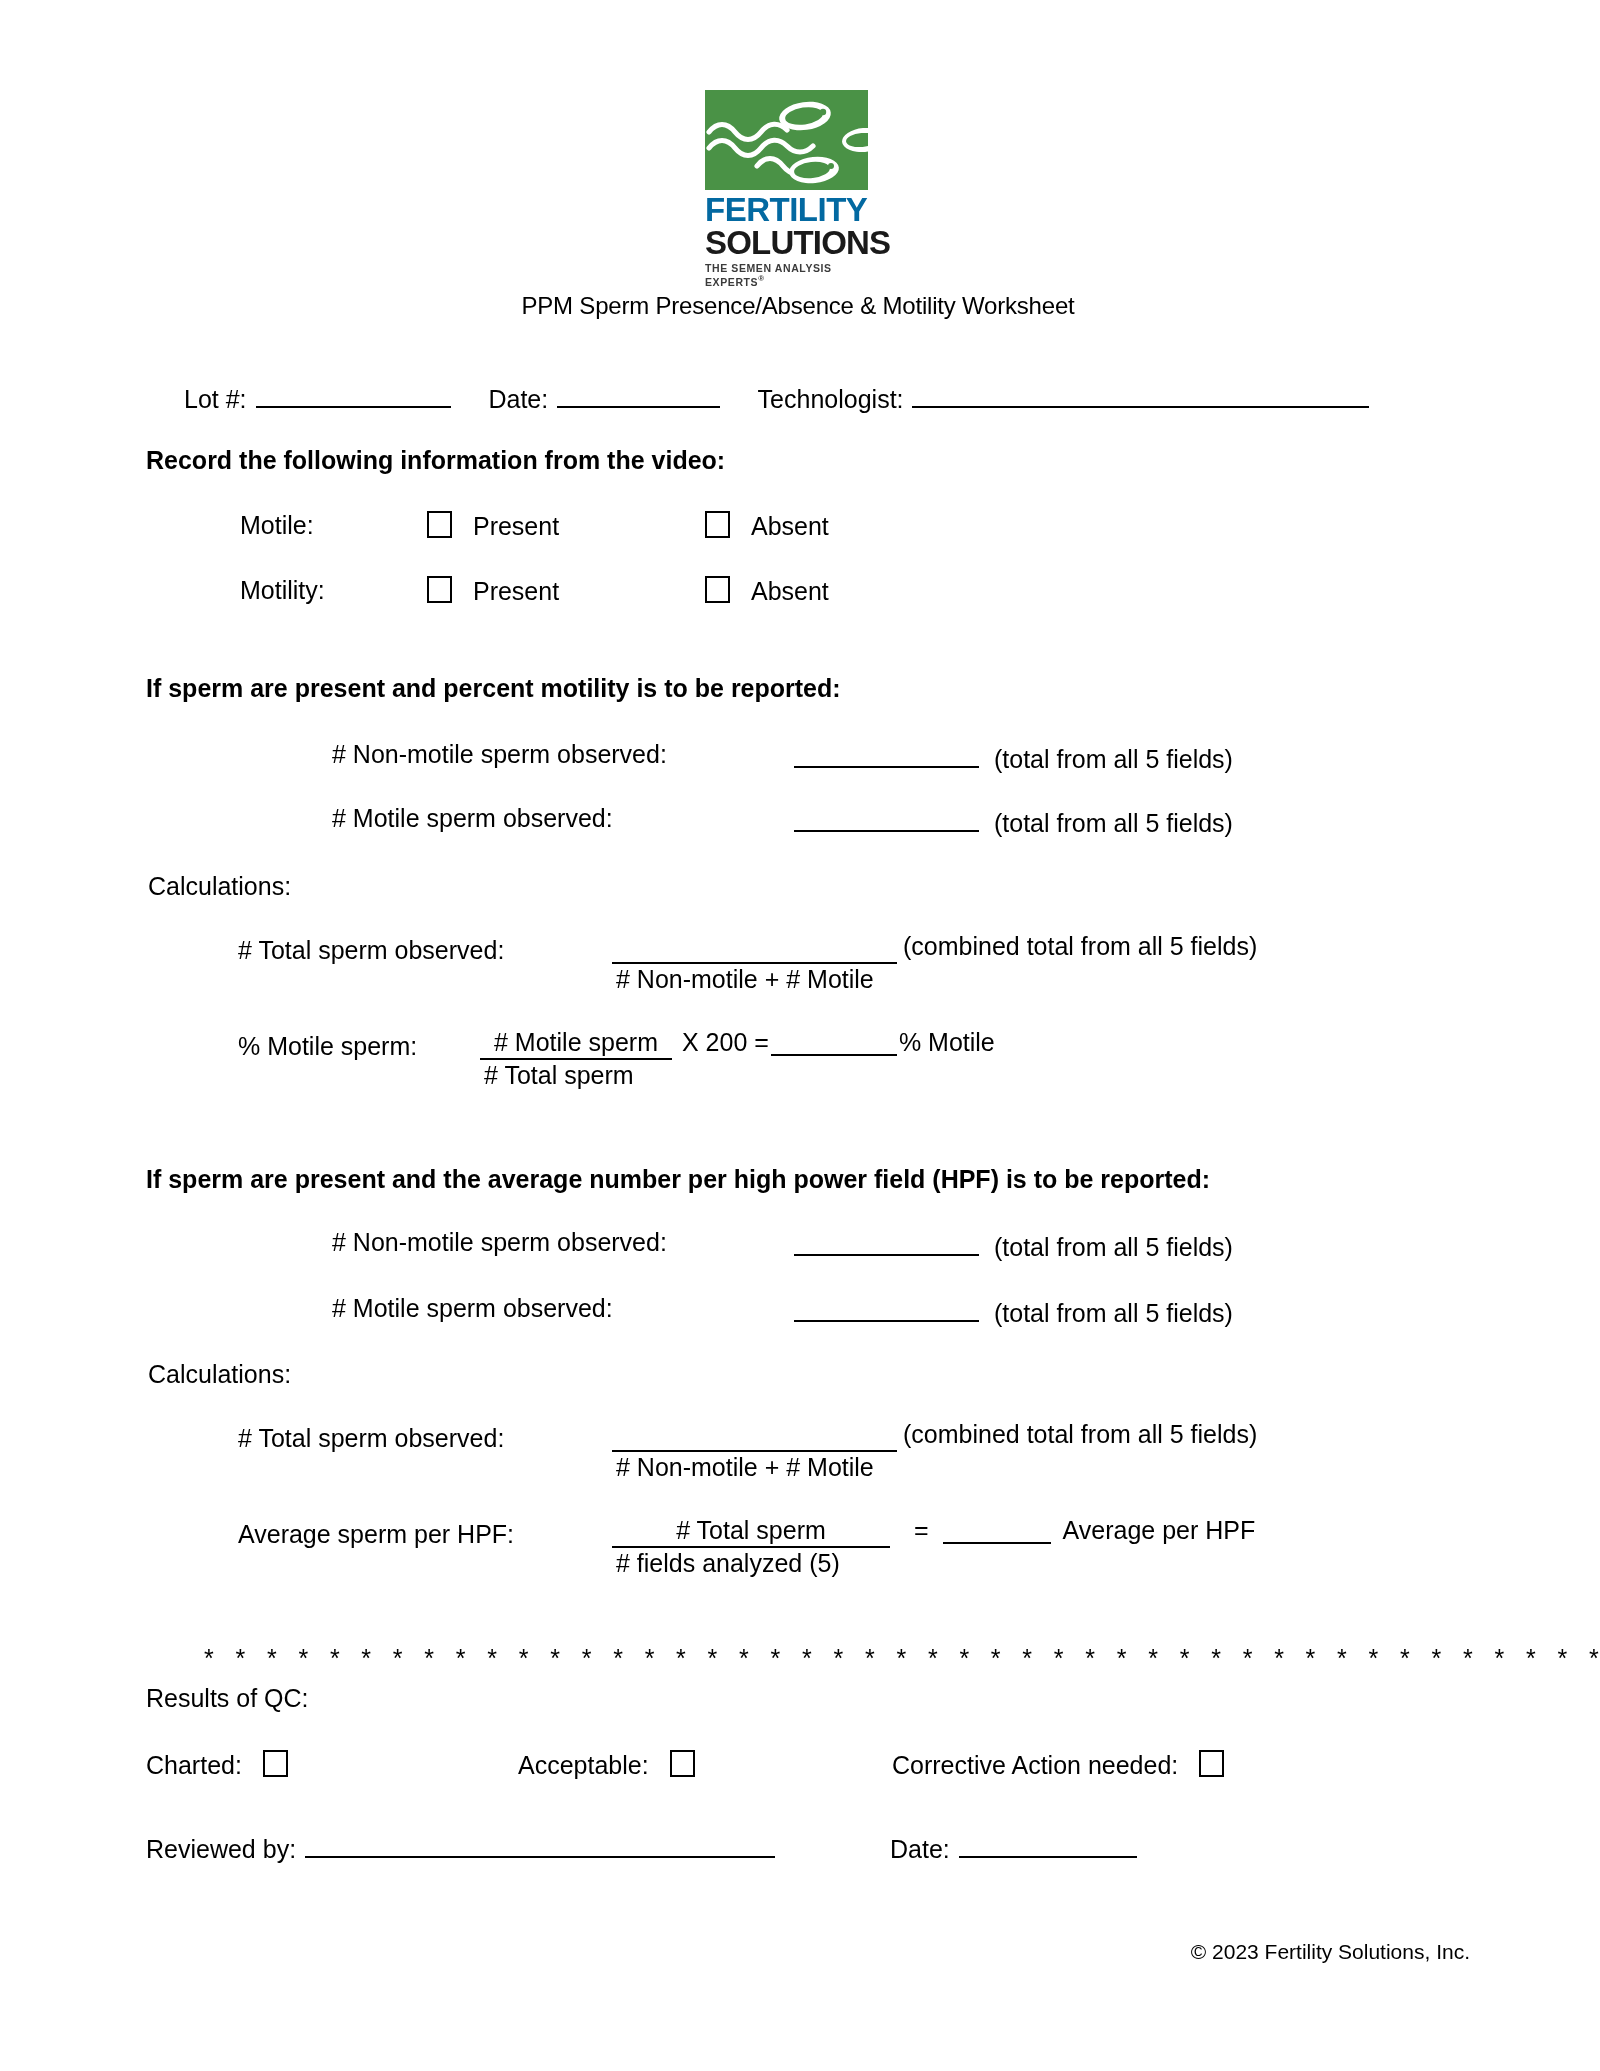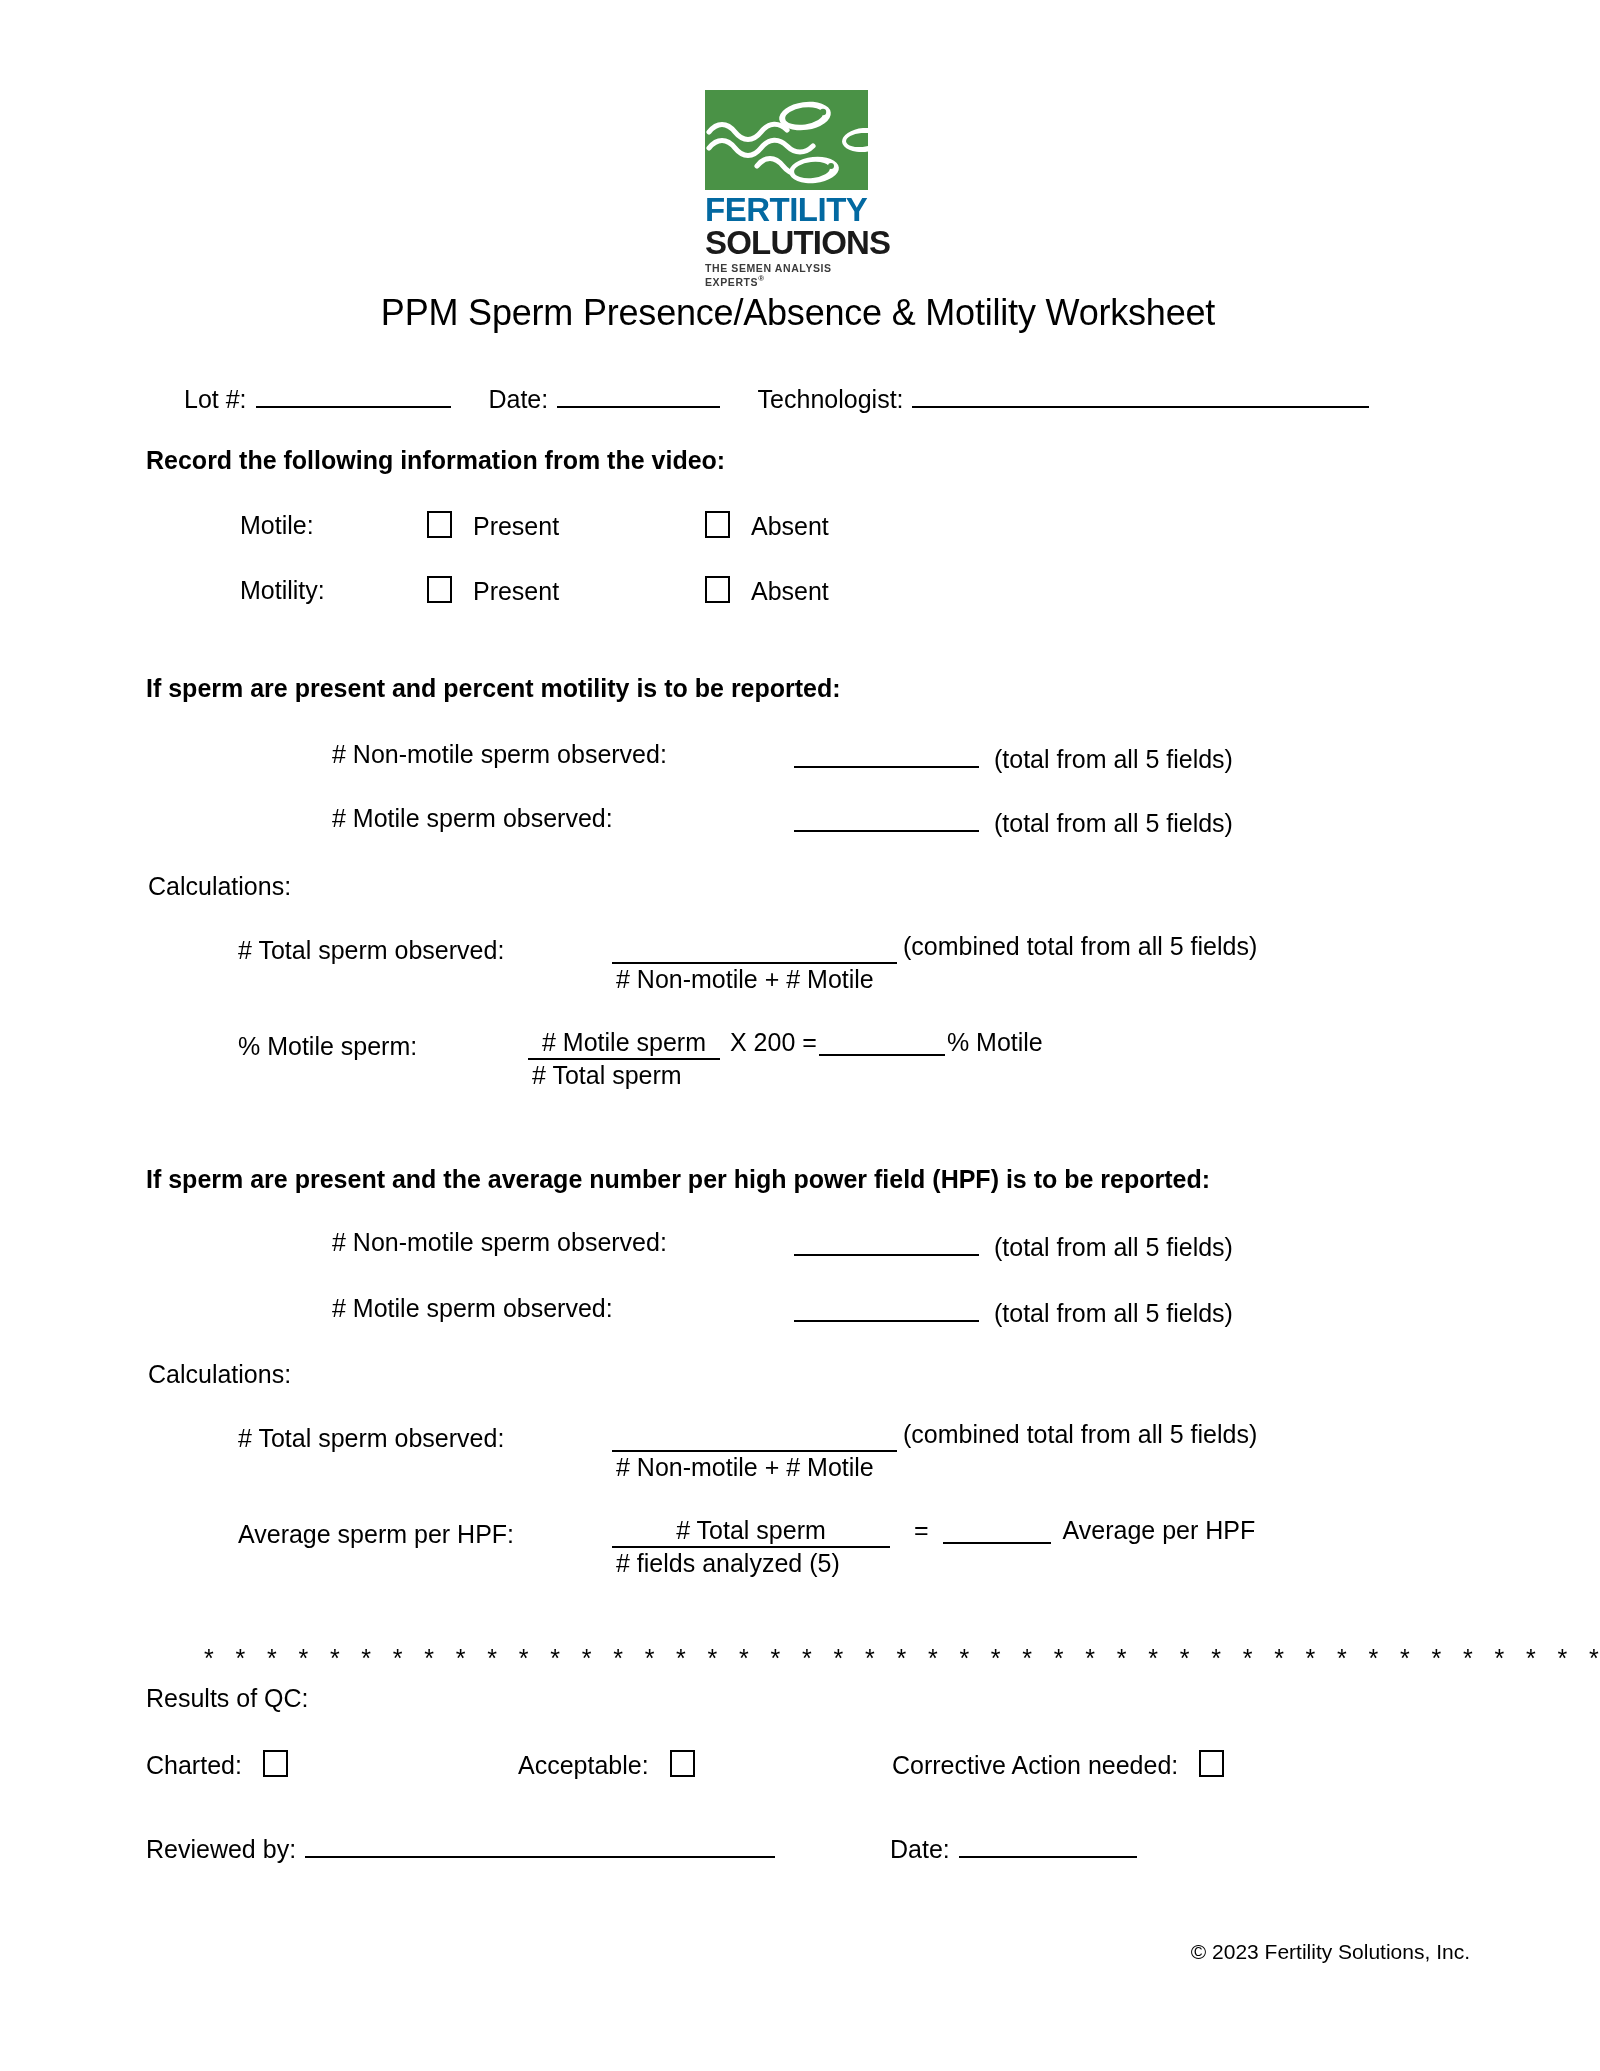--- a/index.html
+++ b/index.html
@@ -67,21 +67,21 @@
     vertical-align: super;
   }
 
   
   .doc-title {
     position: absolute;
     left: 0;
     top: 292px;
     width: 1596px;
     text-align: center;
-    font-size: 36px;
+    font-size: 24px;
     letter-spacing: -0.2px;
   }
 
   
   .row {
     position: absolute;
     white-space: nowrap;
     font-size: 25px;
     line-height: 1.15;
   }
@@ -230,21 +230,21 @@
 
   <div class="row" style="left:238px; top:936px;"># Total sperm observed:</div>
   <div class="row" style="left:612px; top:932px;">
     <span class="frac empty-num" style="width:285px">
       <span class="num">&nbsp;</span>
       <span class="den"># Non-motile + # Motile</span>
     </span><span style="display:inline-block;width:6px"></span><span style="display:inline-block;vertical-align:top">(combined total from all 5 fields)</span>
   </div>
 
   <div class="row" style="left:238px; top:1032px;">% Motile sperm:</div>
-  <div class="row" style="left:528px; top:1028px;">
+  <div class="row" style="left:480px; top:1028px;">
     <span class="frac" style="width:192px">
       <span class="num"># Motile sperm</span>
       <span class="den"># Total sperm</span>
     </span><span style="display:inline-block;width:10px"></span><span style="display:inline-block;vertical-align:top">X 200 =</span><span class="blank" style="width:126px"></span><span style="display:inline-block;vertical-align:top">% Motile</span>
   </div>
 
   <div class="row bold" style="left:146px; top:1165px;">If sperm are present and the average number per high power field (HPF) is to be reported:</div>
 
   <div class="row" style="left:332px; top:1228px;"># Non-motile sperm observed:</div>
   <div class="row" style="left:792px; top:1228px;">

